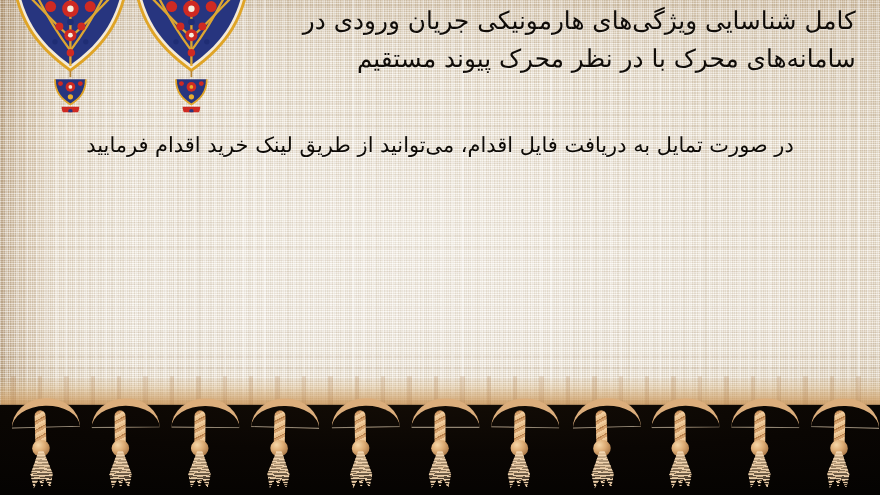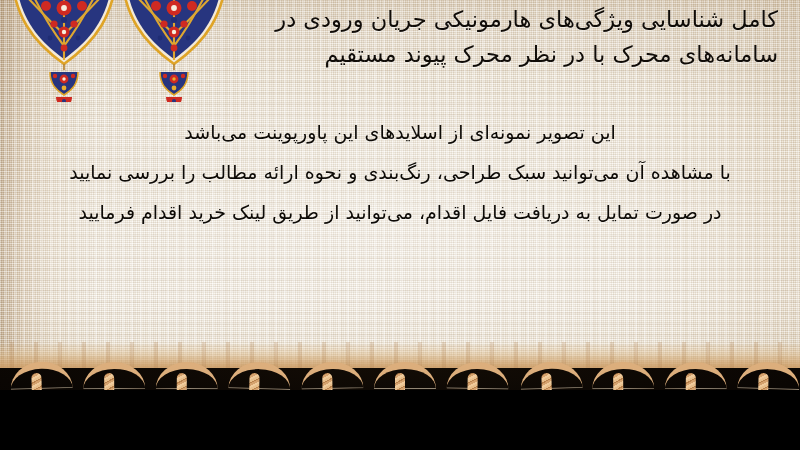--- a/index.html
+++ b/index.html
@@ -4,21 +4,21 @@
 <title>Persian Slide</title>
 <style>
   html, body {
     margin: 0;
     padding: 0;
     background: #000;
   }
   #stage {
     position: relative;
     width: 800px;
-    height: 390px;
+    height: 450px;
     overflow: hidden;
     font-family: "DejaVu Sans", "Liberation Sans", sans-serif;
     background: #7dd3fc;
   }
 
   
   #fabric {
     position: absolute;
     left: 0; top: 0;
     width: 800px;
@@ -440,18 +440,16 @@
       </g>
     </svg>
   </div>
 
   <div id="title">
     <span class="tline">کامل شناسایی ویژگی‌های هارمونیکی جریان ورودی در</span>
     <span class="tline">سامانه‌های محرک با در نظر محرک پیوند مستقیم</span>
   </div>
 
   <div id="body">
-    <span class="bline">این تصویر نمونه‌ای از اسلایدهای این پاورپوینت می‌باشد</span>
-    <span class="bline">با مشاهده آن می‌توانید سبک طراحی، رنگ‌بندی و نحوه ارائه مطالب را بررسی نمایید</span>
     <span class="bline">در صورت تمایل به دریافت فایل اقدام، می‌توانید از طریق لینک خرید اقدام فرمایید</span>
   </div>
 
 </div>
 
 </body></html>

